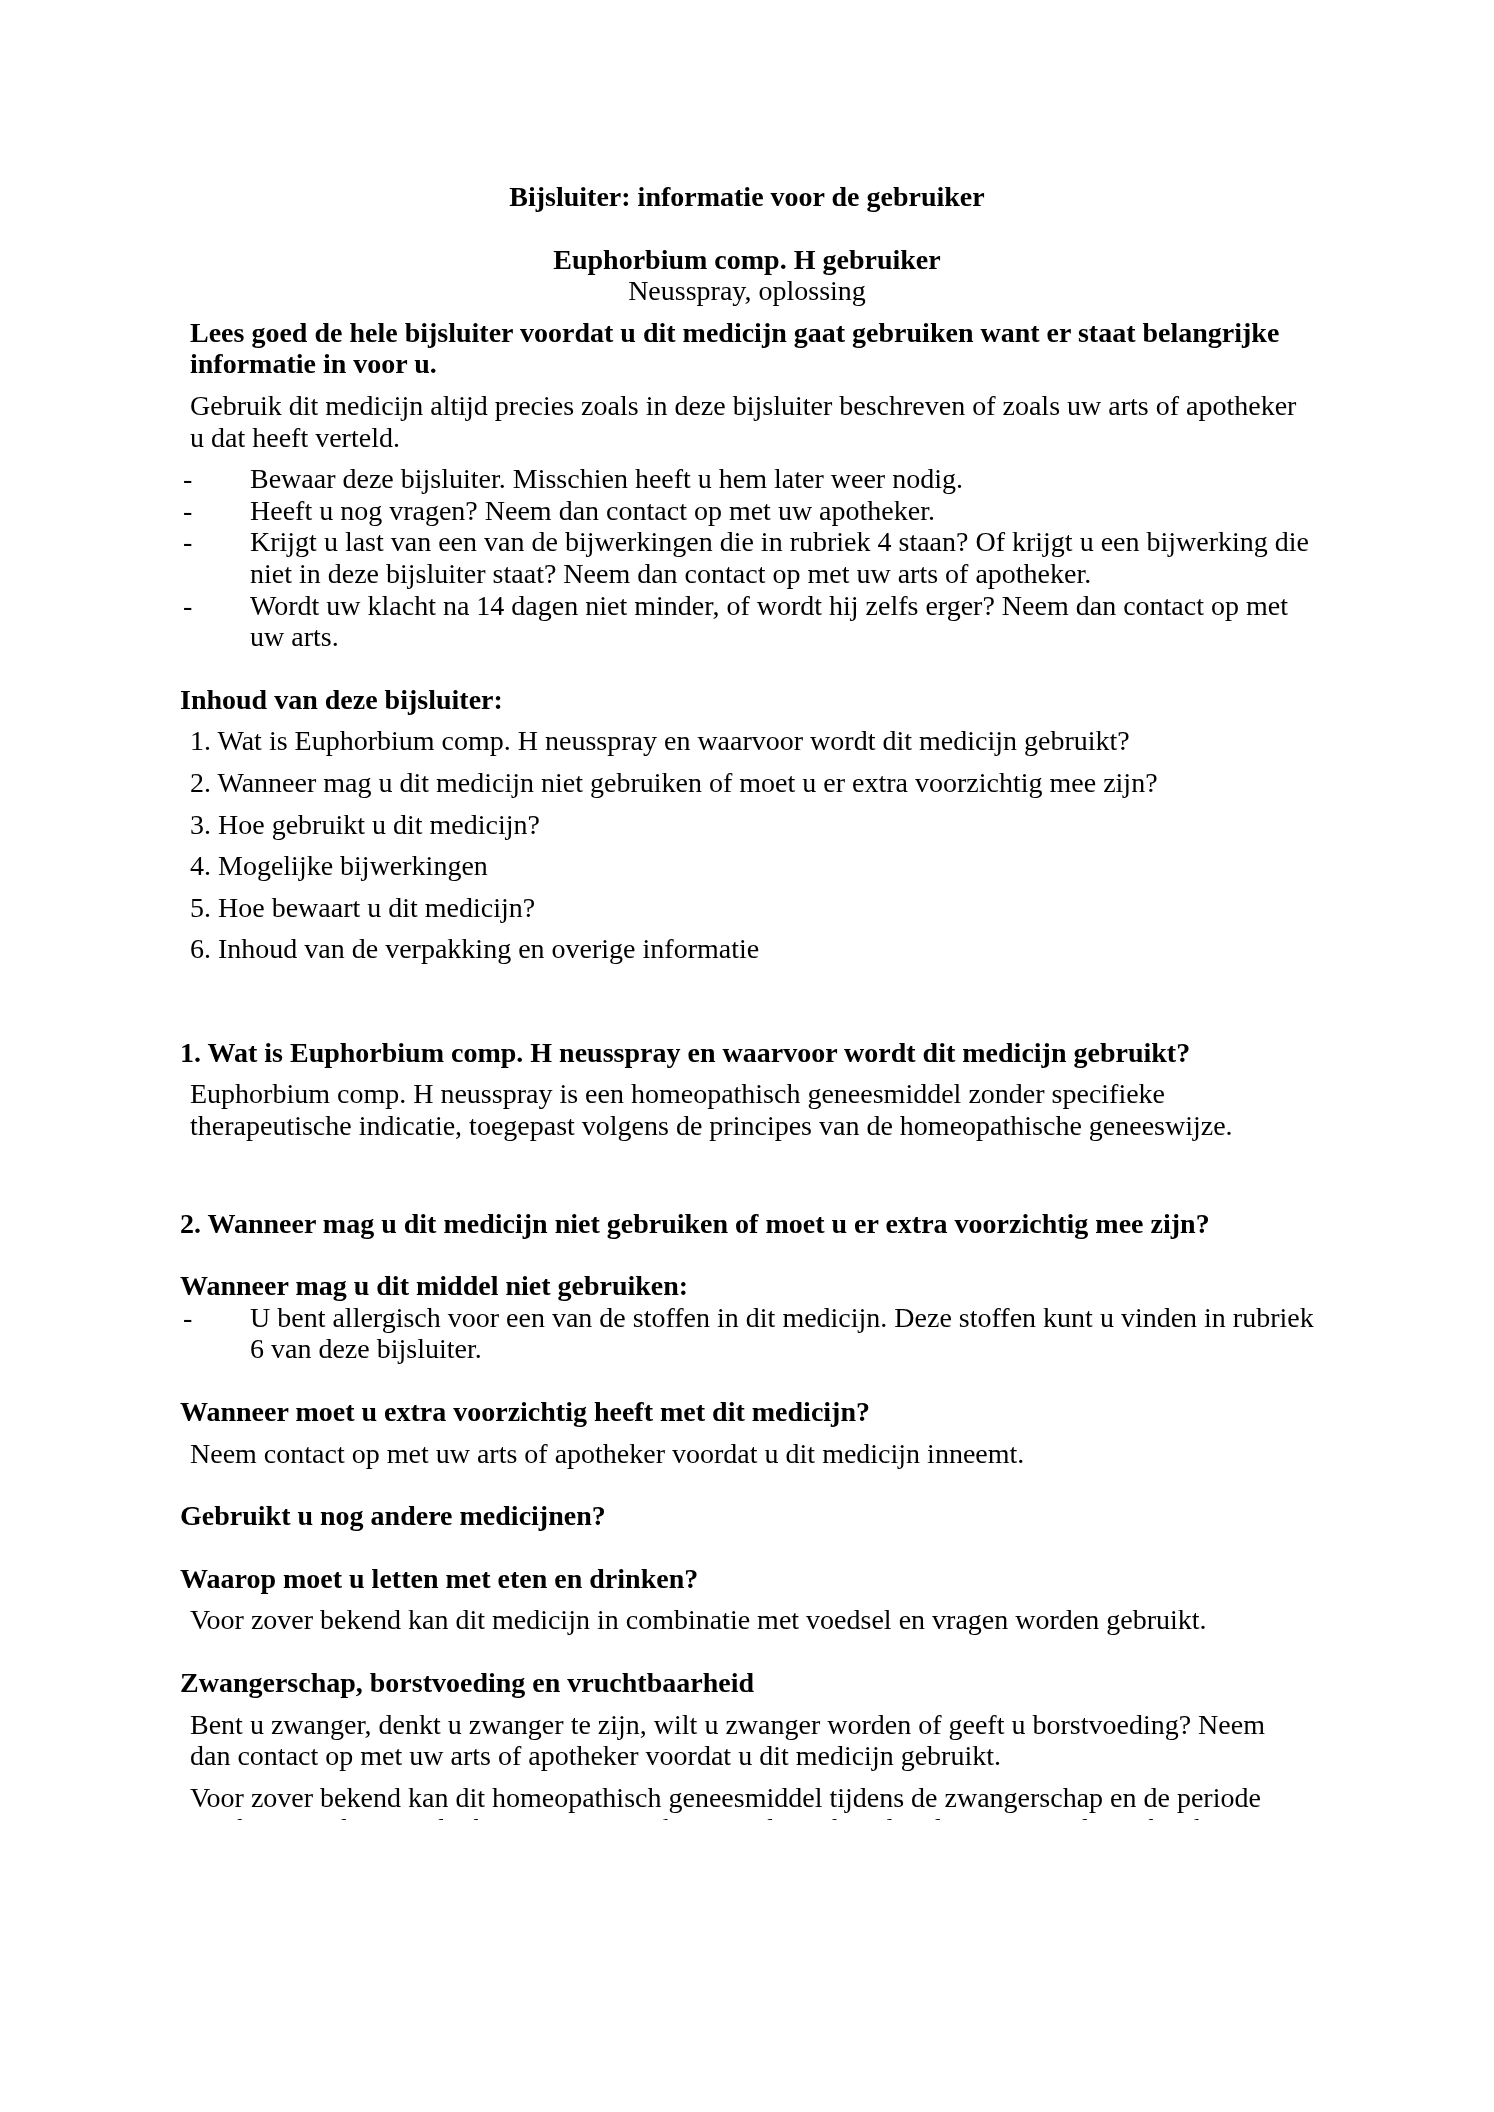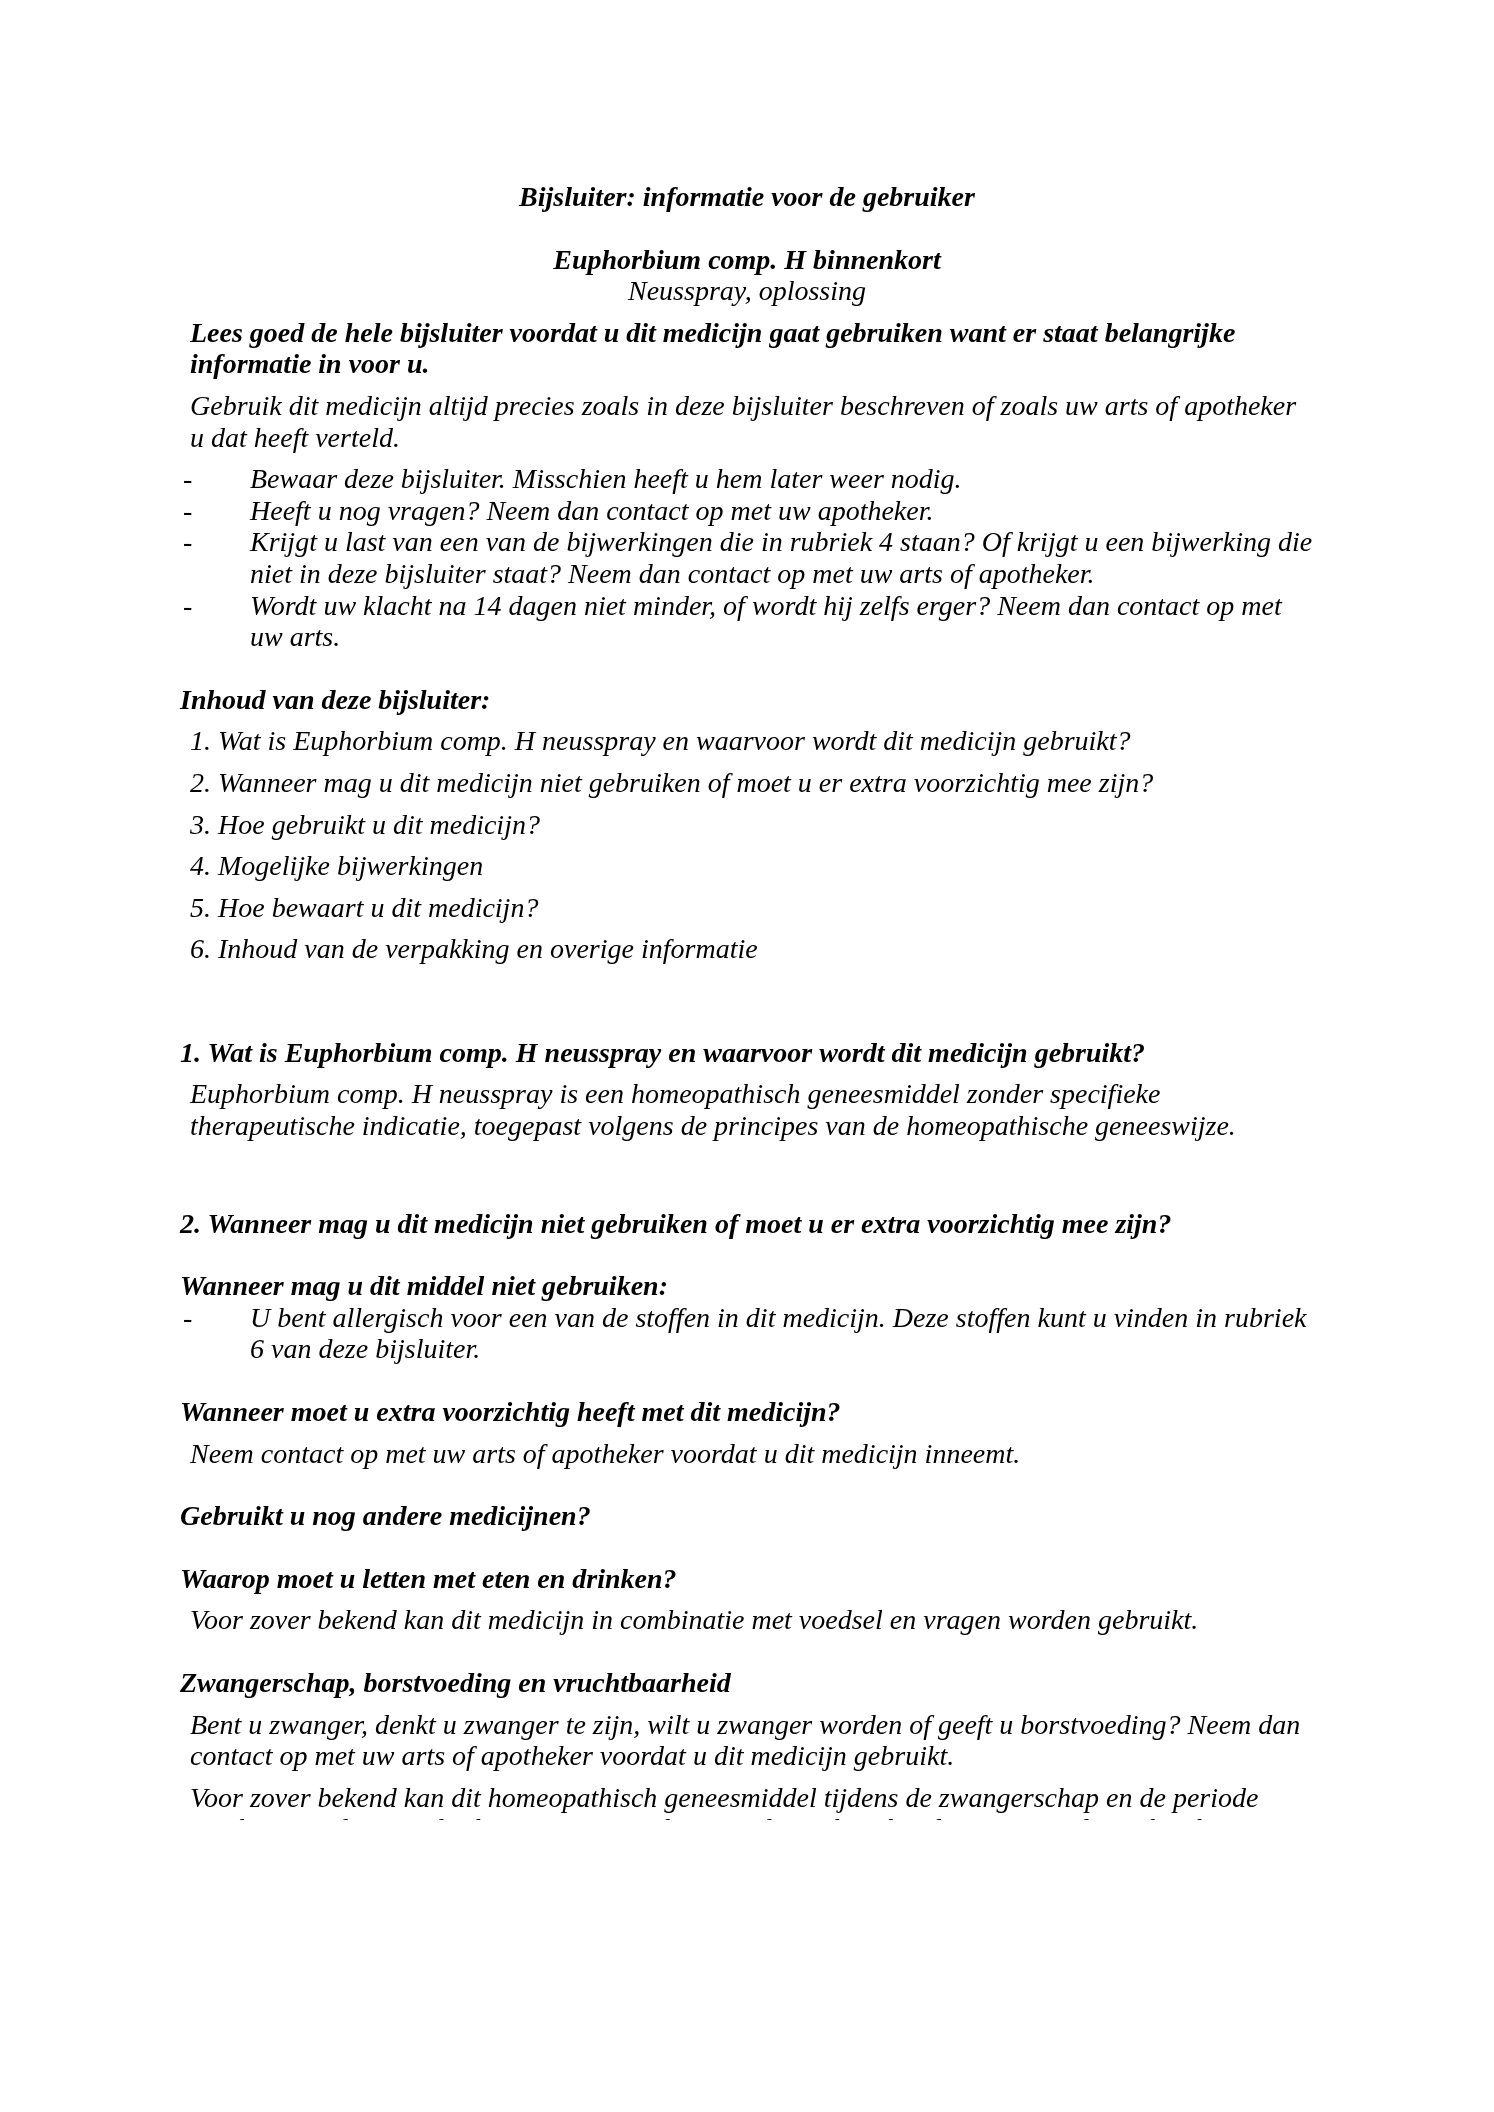--- a/index.html
+++ b/index.html
@@ -12,21 +12,20 @@
     width: 1494px;
     height: 1820px;
     box-sizing: border-box;
     background: #ffffff;
     color: #000000;
     font-family: "Liberation Serif", "DejaVu Serif", serif;
     font-size: 28px;
     line-height: 31.6px;
     padding: 181px 180px 0 180px;
     overflow: hidden;
-    font-style: italic;
   }
   .bold   { font-weight: bold; }
   .center { text-align: center; }
 
   
   .mt-blank { margin-top: 31px; }  
   .mt-intro { margin-top: 38px; }
   .mt-s1    { margin-top: 72px; }  
   .mt-s2    { margin-top: 66px; }  
 
@@ -39,21 +38,21 @@
   .bullet .btext { flex: 1 1 auto; }
 
   .para { margin: 10px; }
 </style>
 </head>
 <body>
 
 <div class="page">
 
   <div class="center bold">Bijsluiter: informatie voor de gebruiker</div>
-  <div class="center bold mt-blank">Euphorbium comp. H binnenkort</div>
+  <div class="center bold mt-blank">Euphorbium comp. H gebruiker</div>
   <div class="center">Neusspray, oplossing</div>
 
   <div class="bold mt-intro para">Lees goed de hele bijsluiter voordat u dit medicijn gaat gebruiken want er staat belangrijke informatie in voor u.</div>
   <div class="para">Gebruik dit medicijn altijd precies zoals in deze bijsluiter beschreven of zoals uw arts of apotheker u dat heeft verteld.</div>
 
   <div class="bullet">
     <span class="marker">-</span>
     <span class="btext">Bewaar deze bijsluiter. Misschien heeft u hem later weer nodig.</span>
   </div>
   <div class="bullet">

